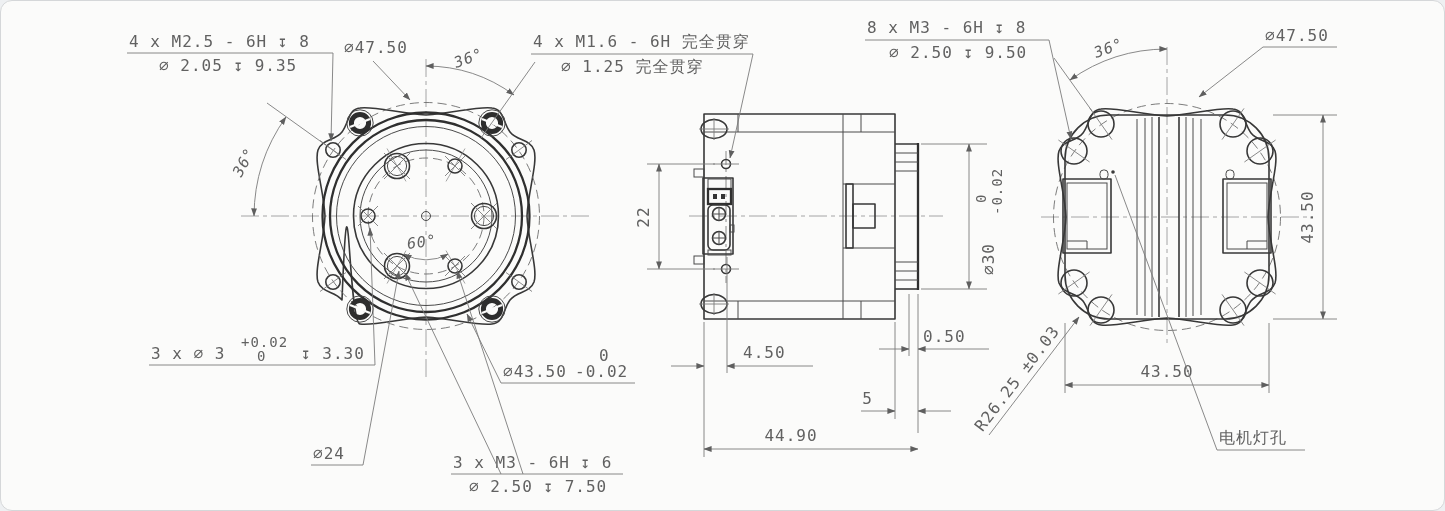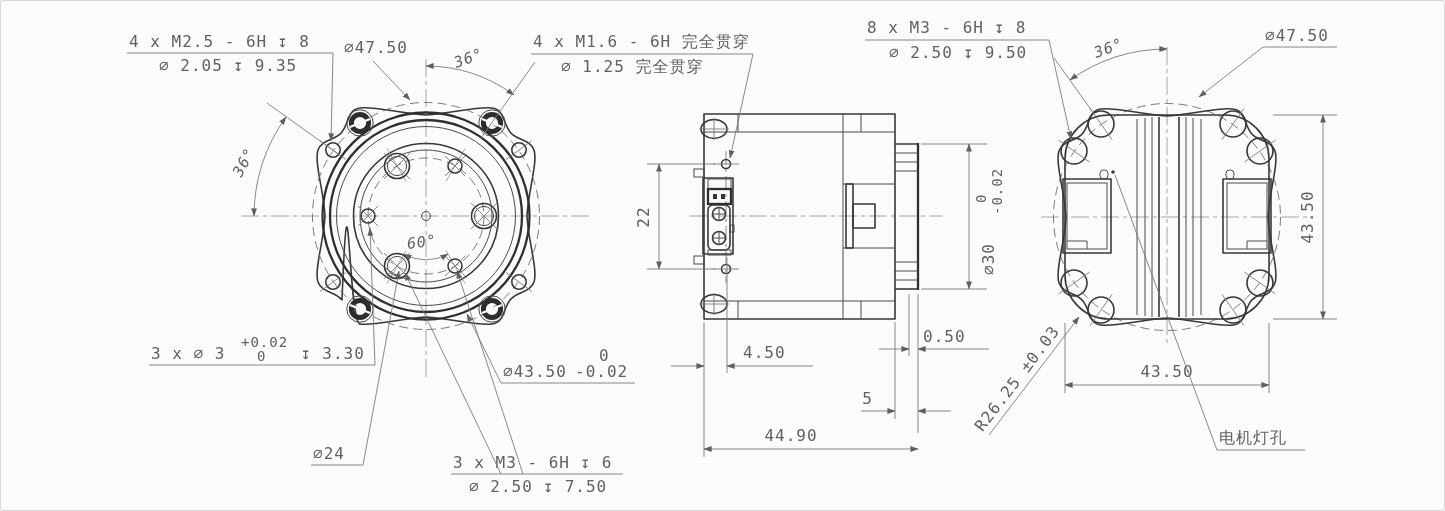--- a/index.html
+++ b/index.html
@@ -1,18 +1,18 @@
 <!DOCTYPE html>
 <html><head>
 <meta charset="utf-8">
 <style>
   html,body{margin:0;padding:0;background:#eef0f2;}
   #canvas{
     position:relative;width:1443px;height:509px;
-    background:#fbfbfa;border:1px solid #d5d7d9;border-radius:4px;
+    background:#fbfbfa;border:1px solid #d5d7d9;border-radius:12px;
     overflow:hidden;font-family:"DejaVu Sans Mono", monospace;
   }
   svg{position:absolute;left:0;top:0;}
   .obj{stroke:#383838;fill:none;stroke-width:1.6;stroke-linejoin:round;}
   .objh{stroke:#2f2f2f;fill:none;stroke-width:2.3;}
   .objt{stroke:#4a4a4a;fill:none;stroke-width:1;}
   .dim{stroke:#7c7c7c;fill:none;stroke-width:0.9;}
   .cl{stroke:#909090;fill:none;stroke-width:0.8;stroke-dasharray:18 4 4 4;}
   .dash{stroke:#6d6d6d;fill:none;stroke-width:0.9;stroke-dasharray:9 5;}
   .darkring{stroke:#2d2d2d;fill:none;stroke-width:5;}

